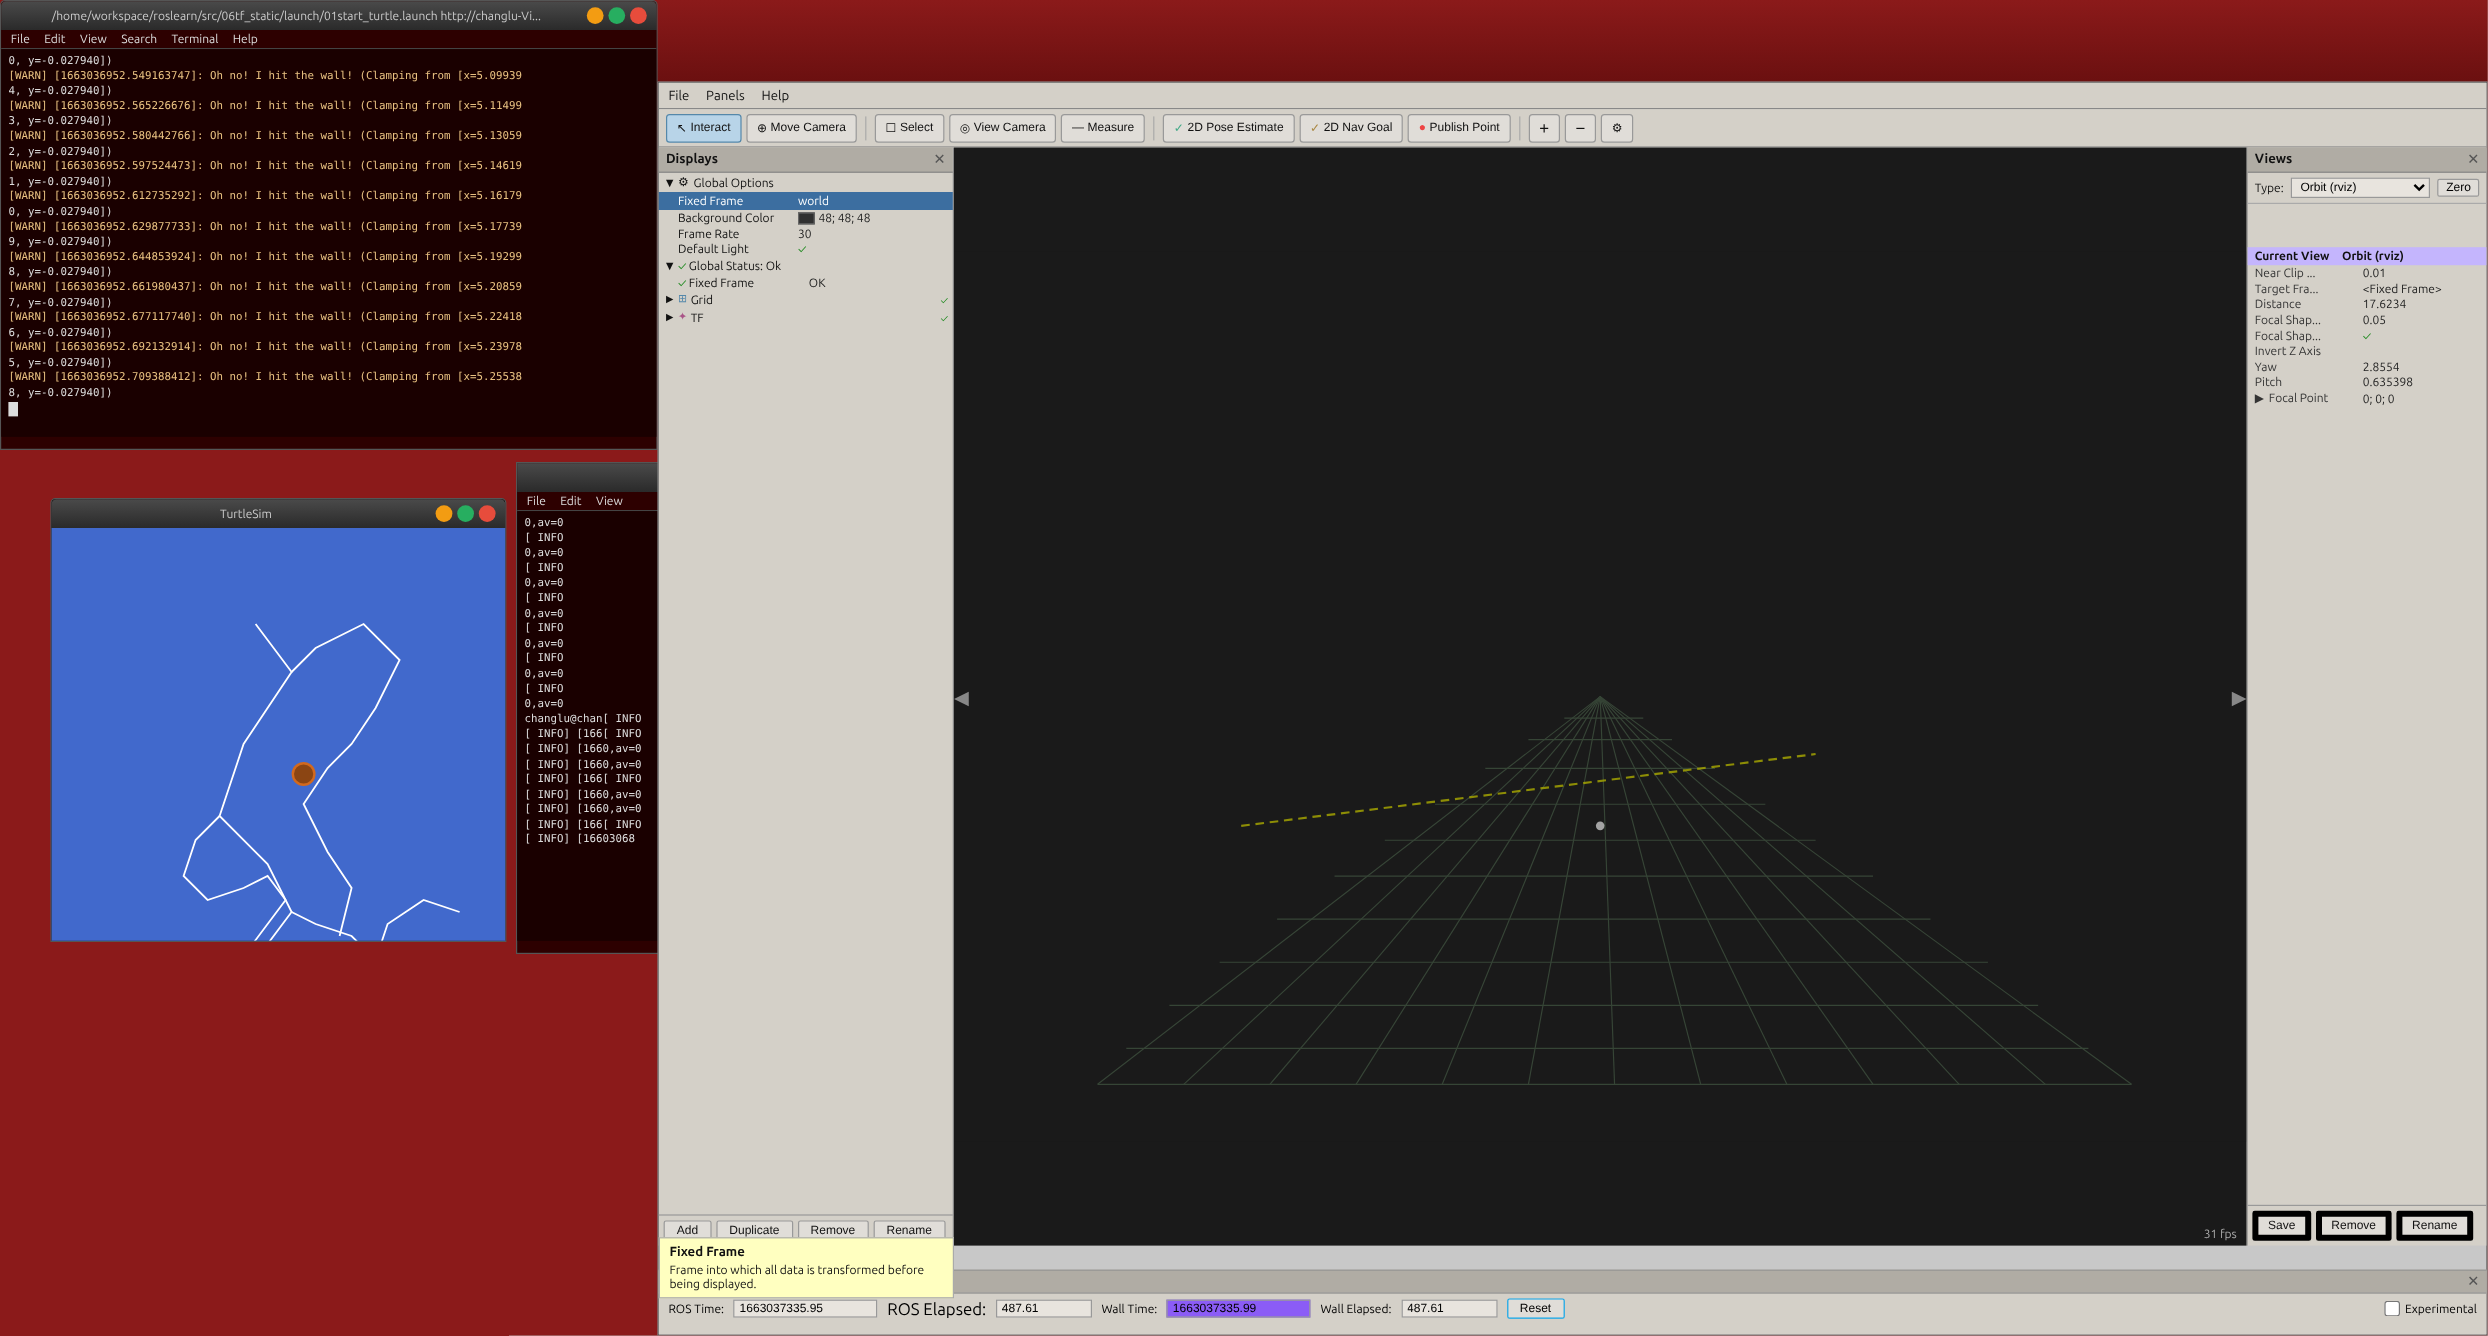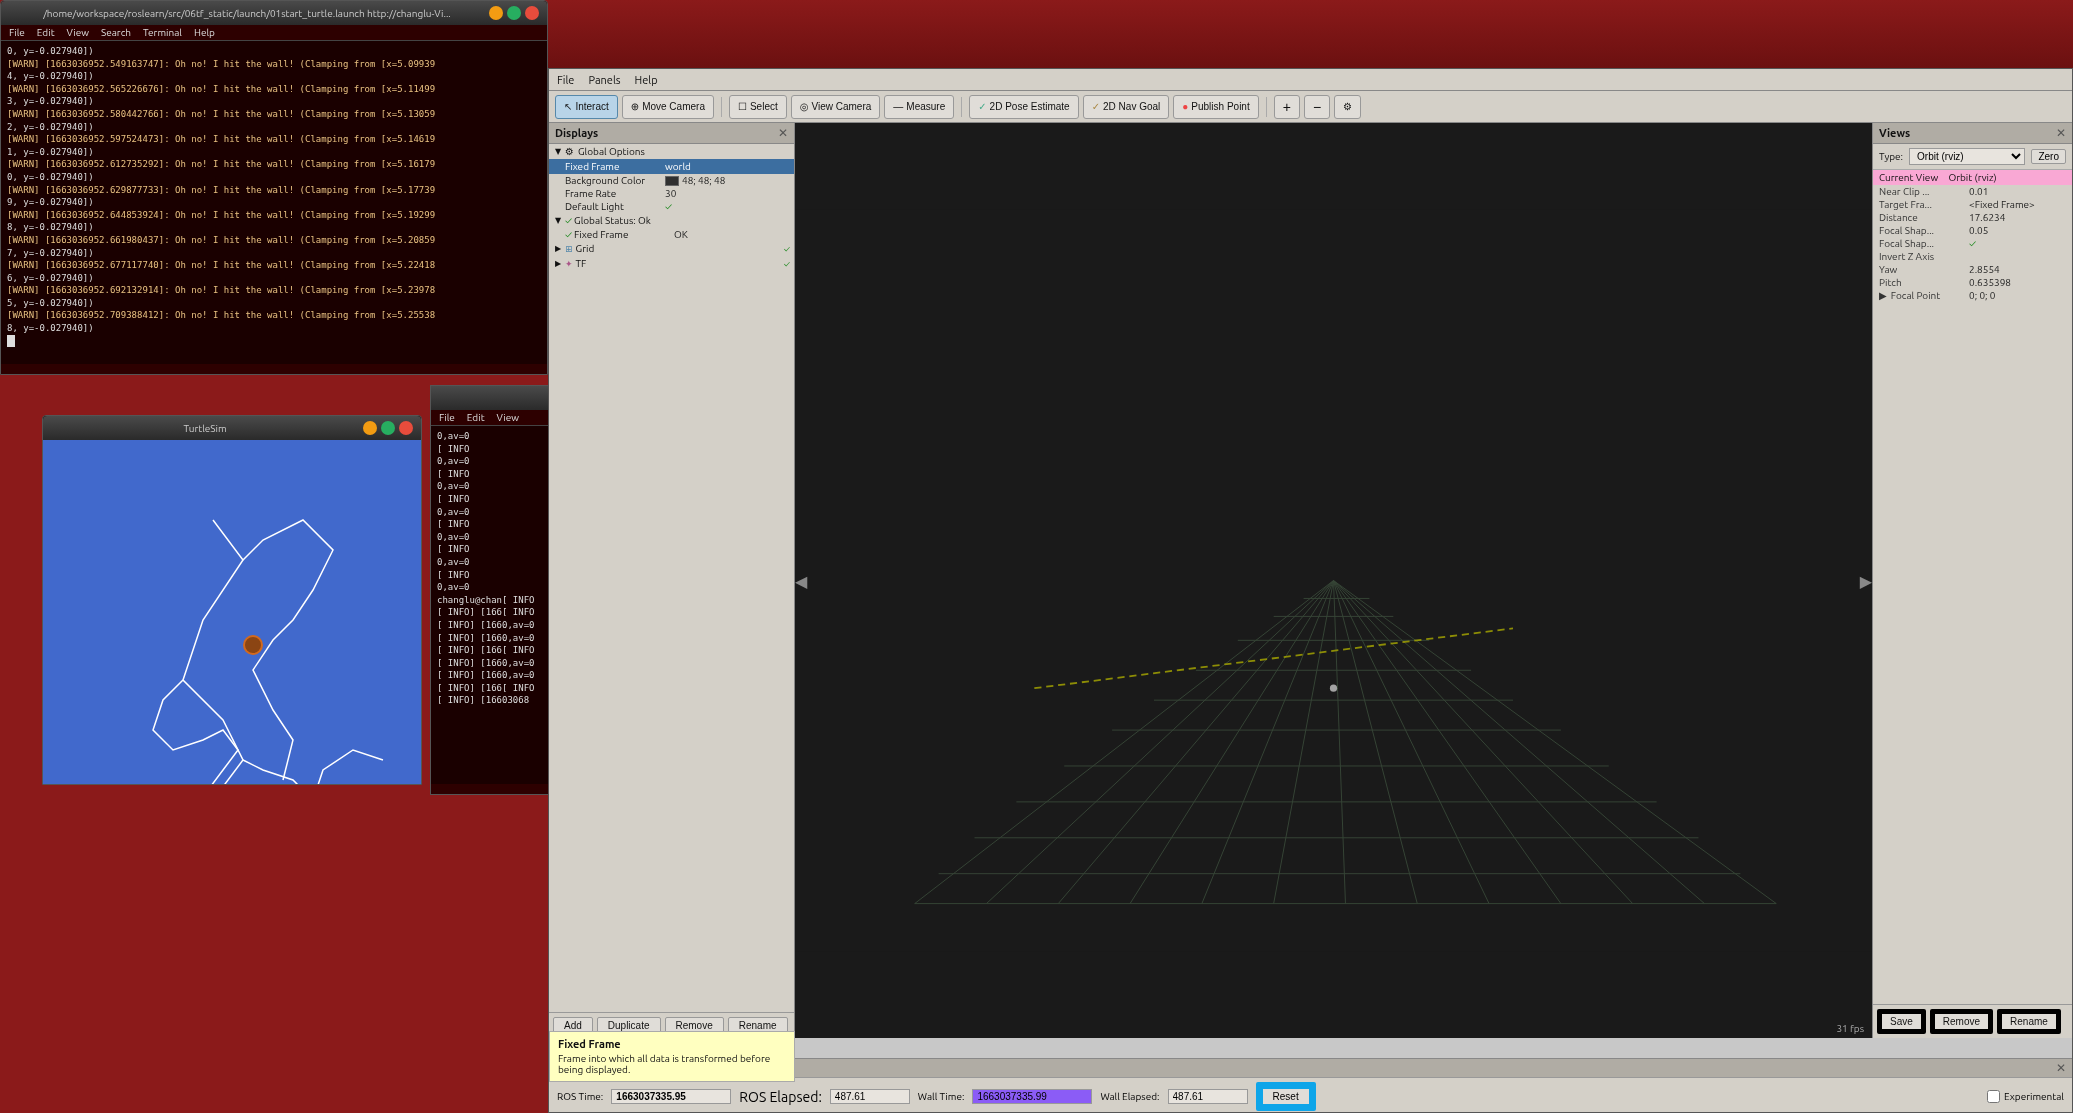--- a/index.html
+++ b/index.html
@@ -419,25 +419,26 @@
     }
     .views-zero-btn {
       background: #e0ddd8;
       border: 1px solid #999;
       border-radius: 2px;
       padding: 1px 6px;
       font-size: 10px;
       cursor: pointer;
     }
     .views-section-header {
-      background: #f9a8d4;
+      background: #c4b5fd;
       padding: 2px 6px;
       font-size: 10px;
-      font-weight: normal;
-      color: #111;
+      font-weight: bold;
+      color: #111;
+      margin-top: 36px;
     }
     .views-prop-row {
       display: flex;
       align-items: center;
       padding: 1px 6px;
       font-size: 10px;
       color: #111;
     }
     .views-prop-label { width: 90px; flex-shrink: 0; color: #333; }
     .views-prop-value { flex: 1; color: #222; }
@@ -819,27 +820,27 @@
     </div>
   </div>
 
   <div style="position:absolute;bottom:0;left:0;right:0;height:54px;background:#d4d0c8;border-top:1px solid #888;">
     <div style="background:#b0aca4;padding:2px 6px;font-size:10px;font-weight:bold;color:#111;display:flex;justify-content:space-between;align-items:center;border-bottom:1px solid #999;">
       <span>Time</span>
       <span class="panel-close">✕</span>
     </div>
     <div style="display:flex;align-items:center;gap:8px;padding:4px 8px;">
       <span style="font-size:10px;">ROS Time:</span>
-      <input type="text" style="background: rgb(232, 228, 222); border: 1px solid rgb(153, 153, 153); padding: 1px 4px; font-size: 10px; width: 120px; font-weight: bold;" value="1663037335.95">
+      <input type="text" style="background: rgb(232, 228, 222); border: 1px solid rgb(153, 153, 153); padding: 1px 4px; font-size: 10px; width: 120px;" value="1663037335.95">
       <span style="font-size:14px;">ROS Elapsed:</span>
       <input type="text" style="background: rgb(232, 228, 222); border: 1px solid rgb(153, 153, 153); padding: 1px 4px; font-size: 10px; width: 80px;" value="487.61">
       <span style="font-size:10px;">Wall Time:</span>
       <input type="text" style="background: #8b5cf6; border: 1px solid rgb(153, 153, 153); padding: 1px 4px; font-size: 10px; width: 120px;" value="1663037335.99">
       <span style="font-size:10px;">Wall Elapsed:</span>
       <input type="text" style="background: rgb(232, 228, 222); border: 1px solid rgb(153, 153, 153); padding: 1px 4px; font-size: 10px; width: 80px;" value="487.61">
-      <button style="background:#e0ddd8;border:7px solid #0ea5e9;border-radius:2px;padding:2px 10px;font-size:10px;cursor:pointer;">Reset</button>
+      <button style="background:#e0ddd8;border:1px solid #0ea5e9;border-radius:2px;padding:2px 10px;font-size:10px;cursor:pointer;">Reset</button>
       <div style="display:flex;align-items:center;gap:4px;margin-left:auto;">
         <input type="checkbox" style="">
         <span style="font-size:10px;">Experimental</span>
       </div>
     </div>
   </div>
 </div>
 
 </body></html>

